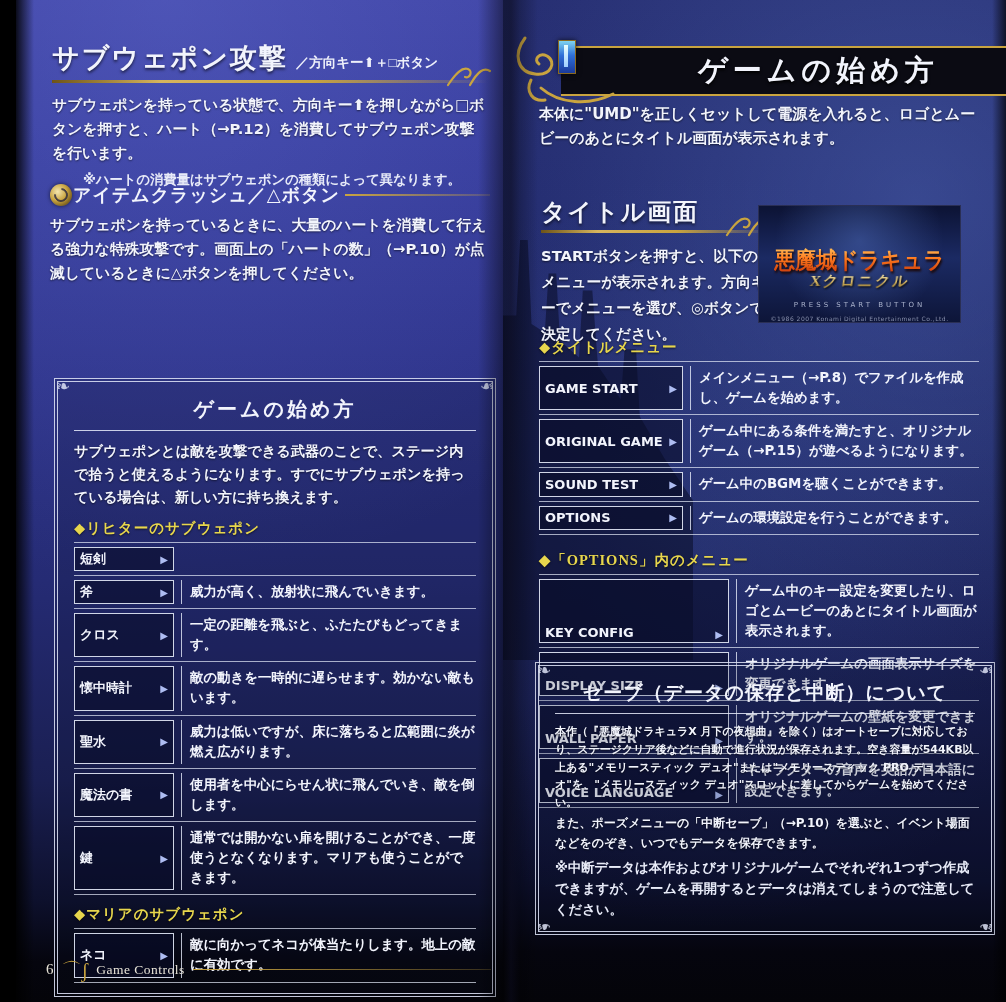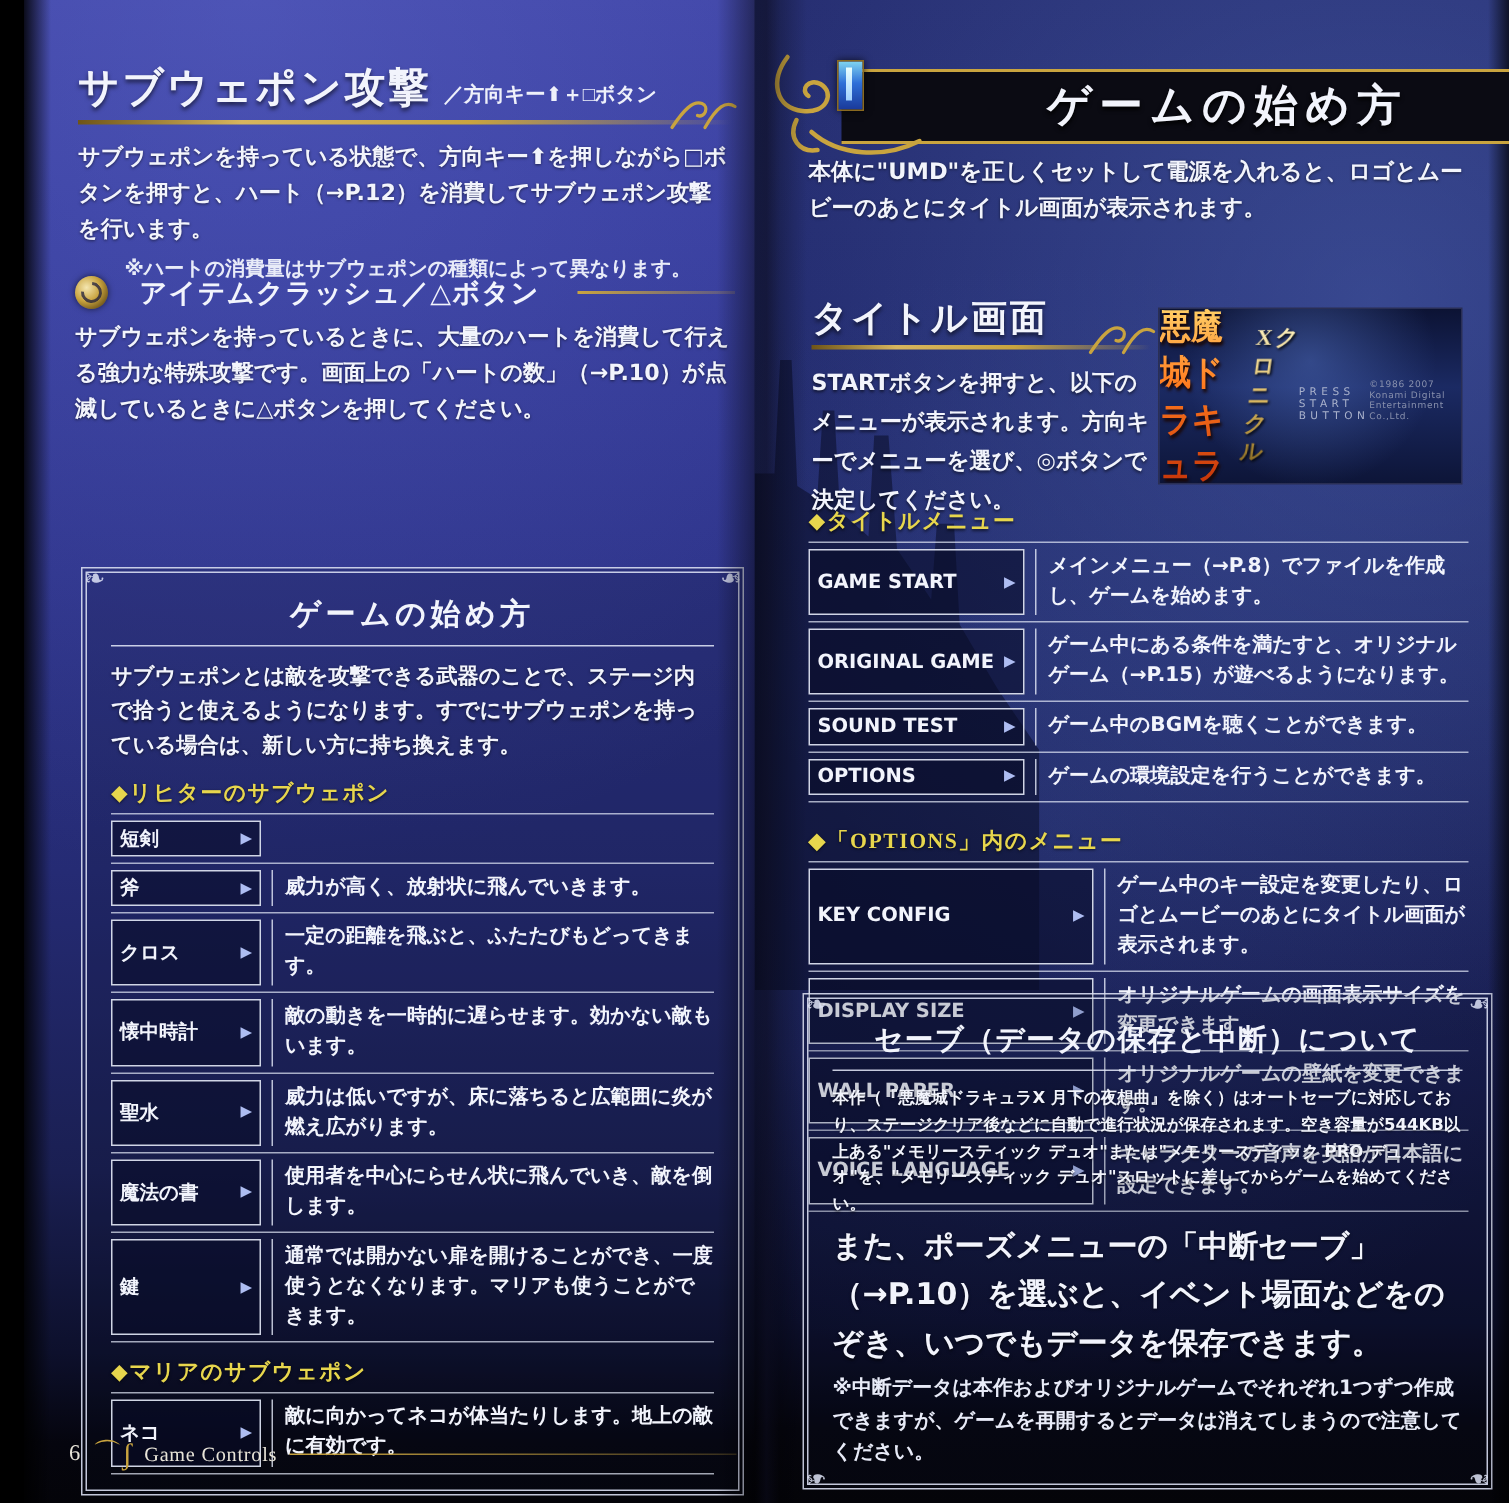--- a/index.html
+++ b/index.html
@@ -30,21 +30,21 @@
   .sec-head{position:relative;margin:0 0 4px 0;display:flex;align-items:baseline;gap:8px;}
   .sec-head .big{font-size:27px;font-weight:700;letter-spacing:2px;text-shadow:0 2px 3px rgba(0,0,0,.6);}
   .sec-head .small{font-size:13.5px;font-weight:700;color:#eef0fa;}
   .gold-rule{position:relative;height:3px;margin-bottom:10px;
     background:linear-gradient(90deg,#6e5418,#d7b55e 25%,#c9a43f 60%,rgba(201,164,63,.15) 96%,transparent);}
   .gold-rule svg{position:absolute;right:-4px;top:-17px;}
   .body-text{font-size:14.8px;line-height:1.62;font-weight:700;color:#f2f4fc;
     text-shadow:0 1px 2px rgba(0,0,0,.55);}
   .note-text{font-size:13.3px;line-height:1.6;font-weight:700;color:#e8ebf8;}
   
-  .sub-head{display:flex;align-items:center;gap:21px;margin:0 0 6px 0;}
+  .sub-head{display:flex;align-items:center;gap:1px;margin:0 0 6px 0;}
   .sub-head .emblem{width:22px;height:22px;border-radius:50%;flex:0 0 auto;
     background:radial-gradient(circle at 35% 35%,#f4e6b0,#c9a43f 45%,#6e5418 80%,#3a2c0c);
     box-shadow:0 0 4px rgba(0,0,0,.6);position:relative;}
   .sub-head .emblem::after{content:"";position:absolute;inset:4px;border-radius:50%;
     border:2px solid rgba(30,30,60,.75);border-top-color:transparent;transform:rotate(-40deg);}
   .sub-head .txt{font-size:18px;font-weight:700;letter-spacing:1px;}
   .sub-head .tail{flex:1;height:2px;background:linear-gradient(90deg,#c9a43f,rgba(201,164,63,.2));margin-left:4px;}
   
   .obox{position:relative;border:4px double rgba(222,227,246,.88);padding:14px 16px 10px;
     background:rgba(10,14,40,.18);}
@@ -57,38 +57,38 @@
     text-shadow:0 1px 2px rgba(0,0,0,.6);}
   
   .wtable{border-top:1px solid rgba(230,235,250,.7);}
   .trow{display:flex;align-items:stretch;border-bottom:1px solid rgba(230,235,250,.7);padding:4px 0;}
   .tlabel{flex:0 0 auto;display:flex;align-items:center;justify-content:space-between;
     border:1px solid rgba(230,235,250,.9);background:rgba(8,12,40,.6);
     padding:2px 5px;font-size:13px;font-weight:700;margin-right:0;}
   .tlabel .arr{color:#aebdf2;font-size:10px;margin-left:4px;}
   .tdesc{flex:1;border-left:1px solid rgba(230,235,250,.8);margin-left:7px;padding:2px 0 2px 8px;
     font-size:13.4px;line-height:1.5;font-weight:700;}
-  .w88 .tlabel{width:88px;} .w130 .tlabel{width:132px;} .w175 .tlabel{width:178px;}
+  .w88 .tlabel{width:88px;} .w130 .tlabel{width:132px;} .w175 .tlabel{width:178px;align-items:flex-end;}
   
   .banner{position:absolute;left:58px;right:0;top:46px;height:46px;background:#0b0b13;
     border-top:2px solid #c9a43f;border-bottom:2px solid #c9a43f;display:flex;align-items:center;
     justify-content:center;z-index:2;}
   .banner .t{font-family:"Liberation Serif","DejaVu Serif",serif;font-size:29px;font-weight:700;
     letter-spacing:5px;padding-left:70px;text-shadow:0 2px 3px #000;}
   .banner-orn{position:absolute;left:8px;top:28px;z-index:3;}
   .umd{position:absolute;left:55px;top:40px;width:16px;height:32px;z-index:4;border:1px solid #8a6a20;
     background:linear-gradient(180deg,#7fd4f0,#2e6fd8 45%,#1a3a9a);box-shadow:0 0 5px rgba(0,0,0,.7);}
   .umd::after{content:"";position:absolute;left:5px;top:4px;width:4px;height:22px;
     background:linear-gradient(180deg,#eaffff,#9fd0ff);}
   
-  .thumb{position:absolute;right:31px;top:205px;width:201px;height:116px;overflow:hidden;
+  .thumb{position:absolute;right:45px;top:205px;width:201px;height:116px;overflow:hidden;
     border:1px solid #2a2f55;background:
       radial-gradient(circle at 50% 30%, rgba(80,110,190,.5), transparent 65%),
       linear-gradient(180deg,#0c1334 0%,#1b2a63 45%,#0d1538 100%);
-    display:flex;flex-direction:row;align-items:center;justify-content:center;z-index:2;}
+    display:flex;flex-direction:column;align-items:center;justify-content:flex-end;z-index:2;}
   .thumb .logo1{font-family:"Liberation Serif","DejaVu Serif",serif;font-size:21px;font-weight:700;
     letter-spacing:0px;background:linear-gradient(180deg,#ffd36a,#ff7a1e 45%,#c23108);
     -webkit-background-clip:text;background-clip:text;color:transparent;
     filter:drop-shadow(1px 2px 1px #1a0500);transform:scaleY(1.1);}
   .thumb .logo2{font-family:"Liberation Serif","DejaVu Serif",serif;font-size:15px;font-weight:700;
     letter-spacing:2px;background:linear-gradient(180deg,#fff2c0,#d7b55e 55%,#8a6a20);
     -webkit-background-clip:text;background-clip:text;color:transparent;
     filter:drop-shadow(1px 1px 1px #000);margin-top:-2px;transform:skewX(-8deg);}
   .thumb .press{font-size:7px;letter-spacing:3px;color:#aab2cc;margin-top:10px;}
   .thumb .copy{font-size:6px;color:#8890ad;margin-top:6px;letter-spacing:.5px;}
@@ -309,20 +309,20 @@
       </div>
     </div>
 
     <div class="abs obox" style="left:32px;top:662px;width:420px;">
       <span class="corner c-tl">❧</span>
       <span class="corner c-tr">❧</span>
       <span class="corner c-bl">❧</span>
       <span class="corner c-br">❧</span>
       <div class="obox-title h-serif" style="font-size:19px;letter-spacing:1px;">セーブ（データの保存と中断）について</div>
       <div class="body-text" style="font-size:11px;">本作（『悪魔城ドラキュラX 月下の夜想曲』を除く）はオートセーブに対応しており、ステージクリア後などに自動で進行状況が保存されます。空き容量が544KB以上ある"メモリースティック デュオ"または"メモリースティック PRO デュオ"を、"メモリースティック デュオ"スロットに差してからゲームを始めてください。</div>
-      <div class="body-text" style="font-size:20px;margin-top:2px;">また、ポーズメニューの「中断セーブ」（→P.10）を選ぶと、イベント場面などをのぞき、いつでもデータを保存できます。</div>
+      <div class="body-text" style="font-size:12px;margin-top:2px;">また、ポーズメニューの「中断セーブ」（→P.10）を選ぶと、イベント場面などをのぞき、いつでもデータを保存できます。</div>
       <div class="note-text" style="margin-top:4px;padding-left:0;">※中断データは本作およびオリジナルゲームでそれぞれ1つずつ作成できますが、ゲームを再開するとデータは消えてしまうので注意してください。</div>
     </div>
 
   </div>
 
   <div class="fold"></div>
 </div>
 
 </body></html>

